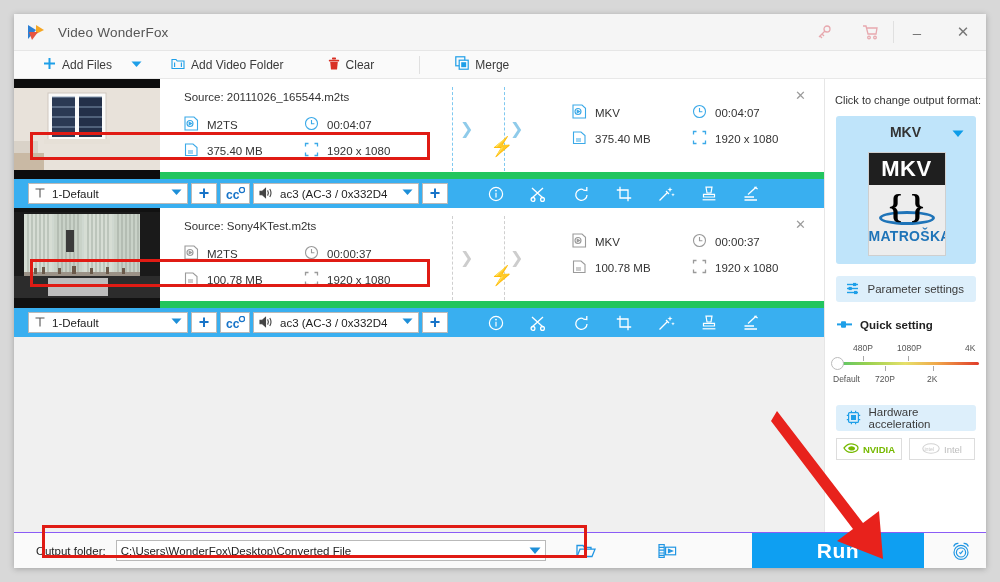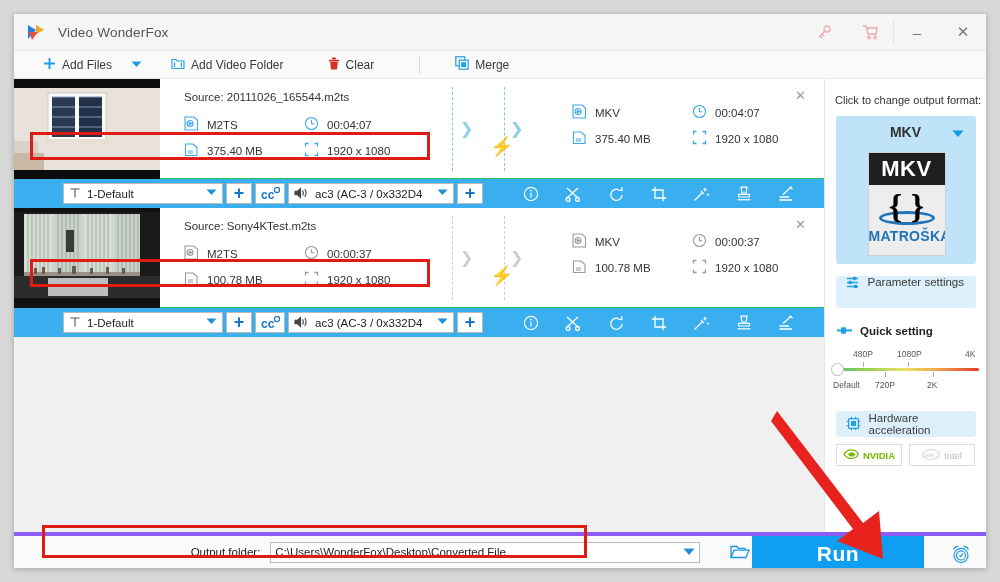--- a/index.html
+++ b/index.html
@@ -52,21 +52,21 @@
   }
   .tool-caret { padding: 0 10px; color: #1e9fe8; font-size: 9px; }
   .tool-div { width: 1px; height: 18px; background: #e0e0e0; margin: 0 14px; }
 
   
   .list {
     position: absolute; left: 0; top: 65px; width: 810px; height: 453px;
     background: #f0f0f0; overflow: hidden;
   }
   .card { position: relative; width: 810px; height: 100px; background: #fff;
-          border-bottom: 1px solid #22c55e; display: flex; }
+          border-bottom: 7px solid #22c55e; display: flex; }
   .thumb { width: 146px; height: 100px; position: relative; overflow: hidden;
            background: #111; flex: none; }
   .src { width: 292px; position: relative; padding: 12px 0 0 24px; }
   .arrowcol { width: 96px; position: relative; }
   .out { flex: 1; position: relative; padding: 12px 0 0 24px; }
 
   .fname { font-size: 11.5px; color: #333; white-space: nowrap; }
   .metagrid {
     margin-top: 13px; display: grid;
     grid-template-columns: 120px 1fr; grid-row-gap: 9px;
@@ -82,21 +82,21 @@
   .bolt { position: absolute; left: 38px; top: 58px; color: #f57c20;
           font-size: 19px; line-height: 1; }
 
   .pencil { display: inline-block; margin-left: 9px; vertical-align: -2px; }
   .closex { position: absolute; right: 18px; top: 10px; color: #9b9b9b;
             font-size: 13px; line-height: 1; cursor: pointer; }
 
   
   .trackbar {
     position: relative; width: 810px; height: 29px; background: #39aff0;
-    display: flex; align-items: center; padding-left: 35px;
+    display: flex; align-items: center;
   }
   .tb-left { display: flex; align-items: center; margin-left: 14px; }
   .sel {
     height: 21px; background: #fff; border: 1px solid #b9b9b9;
     display: flex; align-items: center; font-size: 11.5px; color: #222;
     padding: 0 5px; gap: 6px;
   }
   .sel.sub { width: 160px; }
   .sel.aud { width: 166px; }
   .sel .cap { flex: 1; white-space: nowrap; overflow: hidden; }
@@ -138,22 +138,22 @@
              justify-content: center; letter-spacing: .5px; }
   .mkv-braces { text-align: center; font-size: 34px; color: #000;
                 line-height: 36px; font-weight: 700;
                 font-family: "Liberation Serif", serif; margin-top: 4px; }
   .mkv-ell { width: 56px; height: 14px; border: 3px solid #1f74b8;
              border-radius: 50%; margin: -14px auto 0; }
   .mkv-word { text-align: center; font-size: 14px; font-weight: 700;
               color: #1f74b8; margin-top: 3px; letter-spacing: .3px; }
 
   .parambtn {
-    margin: 12px auto 0; width: 140px; height: 32px; background: #ddeffb;
-    border-radius: 3px; display: flex; gap: 8px;
+    margin: 12px auto 0; width: 140px; height: 26px; background: #ddeffb;
+    border-radius: 3px; display: flex; align-items: center; gap: 8px;
     padding-left: 10px; font-size: 11.5px; color: #3b3b3b;
   }
   .qs-head { display: flex; align-items: center; gap: 7px; margin: 17px 0 0 12px;
              font-size: 11.5px; color: #222; font-weight: 700; }
   .slider-wrap { position: relative; margin: 12px 0 0 12px; width: 142px; }
   .sl-top { position: relative; height: 13px; font-size: 8.5px; color: #555; }
   .sl-bot { position: relative; height: 13px; font-size: 8.5px; color: #555;
             margin-top: 3px; }
   .sl-lab { position: absolute; white-space: nowrap; }
   .sl-track { position: relative; height: 3px; border-radius: 2px;
@@ -169,23 +169,22 @@
   .gpurow { display: flex; gap: 7px; margin: 7px 0 0 11px; }
   .gpu { width: 66px; height: 22px; border: 1px solid #ddd; display: flex;
          align-items: center; justify-content: center; gap: 4px;
          font-size: 9.5px; font-weight: 700; }
   .gpu.nv { color: #76b900; }
   .gpu.intel { color: #bdbdbd; font-weight: 400; }
 
   
   .bottom {
     position: absolute; left: 0; top: 518px; width: 972px; height: 36px;
-    background: #fafafa; border-top: 4px solid #8b5cf6; display: flex;
+    background: #fafafa; border-top: 1px solid #8b5cf6; display: flex;
     align-items: center;
-    justify-content: center;
   }
   .of-label { margin-left: 22px; font-size: 11.5px; color: #222; }
   .of-input {
     margin-left: 10px; width: 430px; height: 21px; background: #fff;
     border: 1px solid #b9b9b9; font-size: 11.5px; color: #222;
     display: flex; align-items: center; padding: 0 4px;
   }
   .of-input .val { flex: 1; white-space: nowrap; overflow: hidden; }
   .bico { margin-left: 30px; display: flex; align-items: center; }
   .runbtn {

